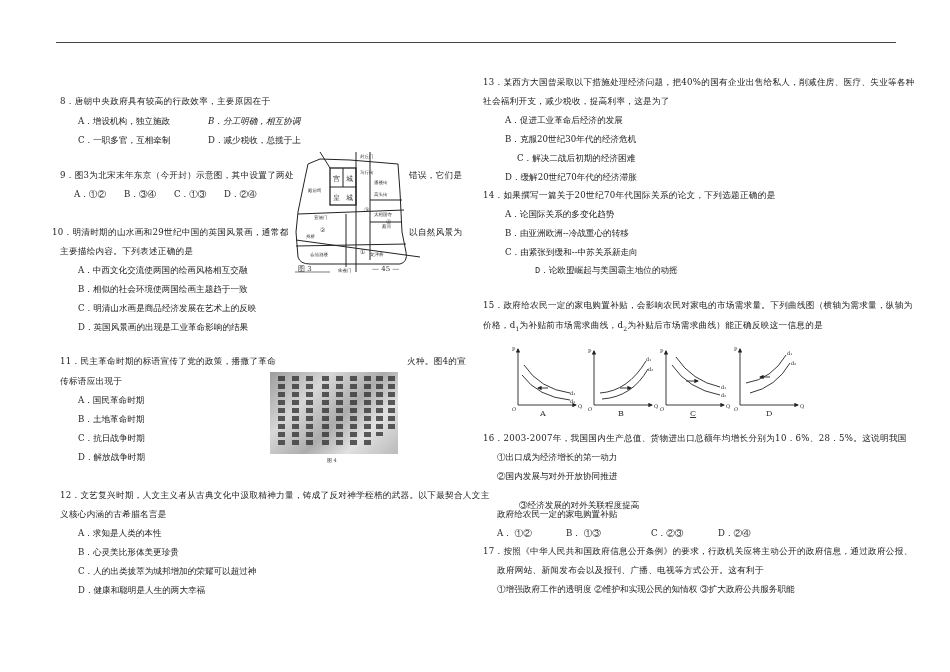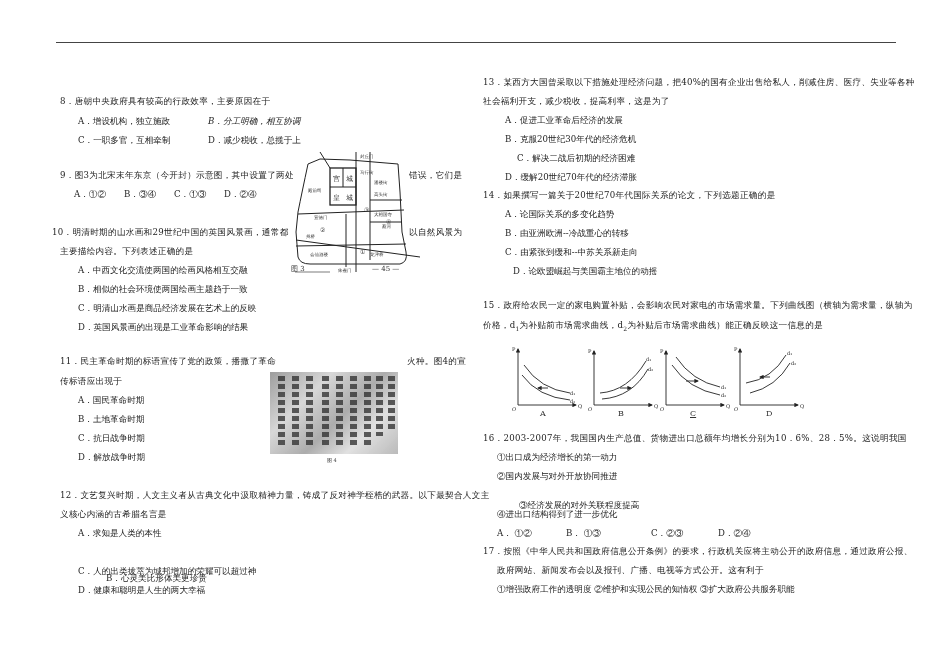--- a/index.html
+++ b/index.html
@@ -71,21 +71,21 @@
   <span class="map-label" style="left:16px;top:82px;">州桥</span>
   <span class="map-label" style="left:84px;top:60px;">大相国寺</span>
   <span class="map-label" style="left:20px;top:100px;">会仙酒楼</span>
   <span class="map-label" style="left:48px;top:116px;">朱雀门</span>
   <span class="map-label" style="left:80px;top:100px;">龙津桥</span>
   <span class="map-label" style="left:92px;top:72px;">蔡河</span>
   <span class="map-label" style="left:74px;top:54px;font-size:6px;">③</span>
   <span class="map-label" style="left:30px;top:74px;font-size:6px;">②</span>
   <span class="map-label" style="left:96px;top:66px;font-size:6px;">④</span>
   <span class="map-label" style="left:70px;top:96px;font-size:6px;">①</span>
-  <span class="caption" style="left:1px;top:112px;text-align:center;">图 3</span>
+  <span class="caption" style="left:8px;top:112px;text-align:center;">图 3</span>
   <span class="caption" style="left:82px;top:113px;">— 45 —</span>
 </div>
 
 <div class="t" style="left:52px;top:227px;">10．明清时期的山水画和29世纪中国的英国风景画，通常都</div>
 <div class="t" style="left:409px;top:227px;">以自然风景为</div>
 <div class="t" style="left:60px;top:246px;">主要描绘内容。下列表述正确的是</div>
 <div class="opt" style="left:78px;top:265px;">A．中西文化交流使两国的绘画风格相互交融</div>
 <div class="opt" style="left:78px;top:284px;">B．相似的社会环境使两国绘画主题趋于一致</div>
 <div class="opt" style="left:78px;top:303px;">C．明清山水画是商品经济发展在艺术上的反映</div>
 <div class="opt" style="left:78px;top:322px;">D．英国风景画的出现是工业革命影响的结果</div>
@@ -107,36 +107,36 @@
   <div class="col" style="left:80px;"></div>
   <div class="col" style="left:94px;"></div>
   <div class="col" style="left:106px;height:60px;"></div>
   <div class="col" style="left:118px;height:55px;"></div>
 </div>
 <div class="caption" style="left:327px;top:457px;font-size:5px;">图 4</div>
 
 <div class="t" style="left:60px;top:490px;">12．文艺复兴时期，人文主义者从古典文化中汲取精神力量，铸成了反对神学桎梏的武器。以下最契合人文主</div>
 <div class="t" style="left:60px;top:509px;">义核心内涵的古希腊名言是</div>
 <div class="opt" style="left:78px;top:528px;text-align:right;">A．求知是人类的本性</div>
-<div class="opt" style="left:78px;top:573px;margin-left:28px;">B．心灵美比形体美更珍贵</div>
+<div class="opt" style="left:78px;top:547px;">B．心灵美比形体美更珍贵</div>
 <div class="opt" style="left:78px;top:566px;">C．人的出类拔萃为城邦增加的荣耀可以超过神</div>
 <div class="opt" style="left:78px;top:585px;">D．健康和聪明是人生的两大幸福</div>
 
 <div class="t" style="left:483px;top:77px;">13．某西方大国曾采取以下措施处理经济问题，把40%的国有企业出售给私人，削减住房、医疗、失业等各种</div>
 <div class="t" style="left:483px;top:96px;">社会福利开支，减少税收，提高利率，这是为了</div>
 <div class="opt" style="left:505px;top:115px;">A．促进工业革命后经济的发展</div>
 <div class="opt" style="left:505px;top:134px;">B．克服20世纪30年代的经济危机</div>
 <div class="opt" style="left:505px;top:153px;margin-left:12px;">C．解决二战后初期的经济困难</div>
 <div class="opt" style="left:505px;top:172px;">D．缓解20世纪70年代的经济滞胀</div>
 
 <div class="t" style="left:483px;top:190px;text-align:right;">14．如果撰写一篇关于20世纪70年代国际关系的论文，下列选题正确的是</div>
 <div class="opt" style="left:505px;top:209px;">A．论国际关系的多变化趋势</div>
 <div class="opt" style="left:505px;top:228px;">B．由亚洲欧洲--冷战重心的转移</div>
 <div class="opt" style="left:505px;top:247px;">C．由紧张到缓和--中苏关系新走向</div>
-<div class="opt" style="left:513px;top:266px;">D．论欧盟崛起与美国霸主地位的动摇</div>
+<div class="opt" style="left:535px;top:266px;font-family:Liberation Mono, monospace;">D．论欧盟崛起与美国霸主地位的动摇</div>
 
 <div class="t" style="left:483px;top:300px;">15．政府给农民一定的家电购置补贴，会影响农民对家电的市场需求量。下列曲线图（横轴为需求量，纵轴为</div>
 <div class="t" style="left:483px;top:320px;">
   <span>价格，d</span><sub style="font-size:6px;">1</sub><span>为补贴前市场需求曲线，d</span><sub style="font-size:6px;">2</sub><span>为补贴后市场需求曲线）能正确反映这一信息的是</span>
 </div>
 
 <div class="fig" style="left:500px;top:343px;width:310px;height:78px;">
   <svg width="310" height="78" viewBox="0 0 310 78">
     <defs>
       <marker id="ah" markerWidth="5" markerHeight="5" refX="4" refY="2.5" orient="auto">
@@ -195,21 +195,21 @@
   <span class="caption" style="left:40px;top:66px;font-size:8px;">A</span>
   <span class="caption" style="left:118px;top:66px;font-size:8px;">B</span>
   <span class="caption" style="left:190px;top:66px;font-size:8px;text-decoration:underline;">C</span>
   <span class="caption" style="left:266px;top:66px;font-size:8px;">D</span>
 </div>
 
 <div class="t" style="left:483px;top:433px;">16．2003-2007年，我国国内生产总值、货物进出口总额年均增长分别为10．6%、28．5%。这说明我国</div>
 <div class="opt" style="left:497px;top:452px;text-align:right;">①出口成为经济增长的第一动力</div>
 <div class="opt" style="left:497px;top:471px;">②国内发展与对外开放协同推进</div>
 <div class="opt" style="left:519px;top:490px;margin-top:10px;">③经济发展的对外关联程度提高</div>
-<div class="opt" style="left:497px;top:509px;">④进出口结构得到了进一步优化</div>
+<div class="opt" style="left:497px;top:509px;">政府给农民一定的家电购置补贴</div>
 <div class="opt" style="left:497px;top:528px;">A．  ①②</div>
 <div class="opt" style="left:566px;top:528px;">B．  ①③</div>
 <div class="opt" style="left:651px;top:528px;">C．②③</div>
 <div class="opt" style="left:718px;top:528px;">D．②④</div>
 
 <div class="t" style="left:483px;top:546px;">17．按照《中华人民共和国政府信息公开条例》的要求，行政机关应将主动公开的政府信息，通过政府公报、</div>
 <div class="t" style="left:497px;top:565px;">政府网站、新闻发布会以及报刊、广播、电视等方式公开。这有利于</div>
 <div class="opt" style="left:497px;top:584px;">①增强政府工作的透明度   ②维护和实现公民的知情权   ③扩大政府公共服务职能</div>
 
 </body></html>

